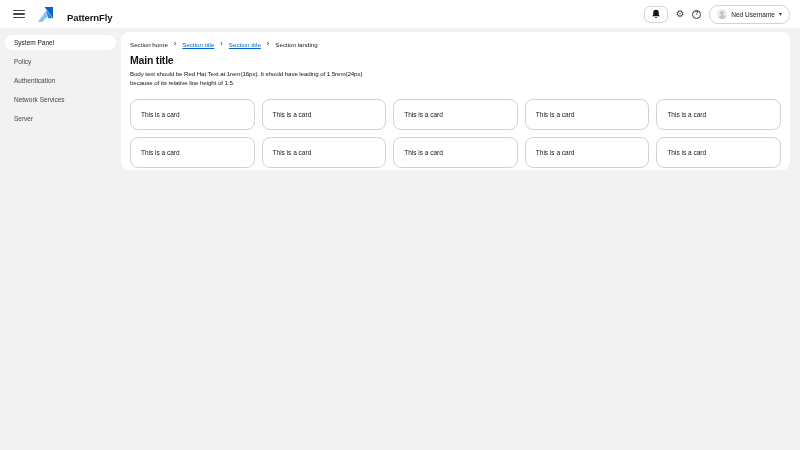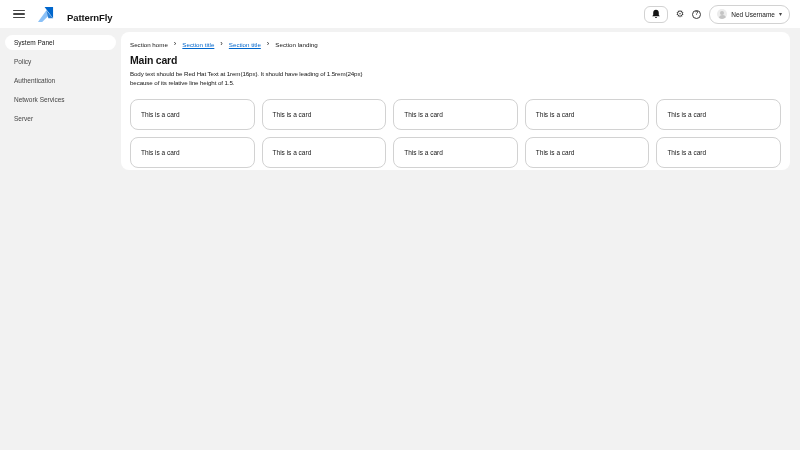--- a/index.html
+++ b/index.html
@@ -141,21 +141,21 @@
 <main class="content">
   <nav class="breadcrumb">
       <span class="crumb">Section home</span>
       <span class="crumb-sep">›</span>
       <a class="crumb link" href="#">Section title</a>
       <span class="crumb-sep">›</span>
       <a class="crumb link" href="#">Section title</a>
       <span class="crumb-sep">›</span>
       <span class="crumb">Section landing</span>
     </nav>
-  <h1 class="page-title">Main card</h1>
+  <h1 class="page-title">Main title</h1>
   <p class="body-text">Body text should be Red Hat Text at 1rem(16px). It should have leading of 1.5rem(24px) because of its relative line height of 1.5.</p>
   <div class="card-grid">
       <div class="card">
         <span>This is a card</span>
       </div>
       <div class="card">
         <span>This is a card</span>
       </div>
       <div class="card">
         <span>This is a card</span>

